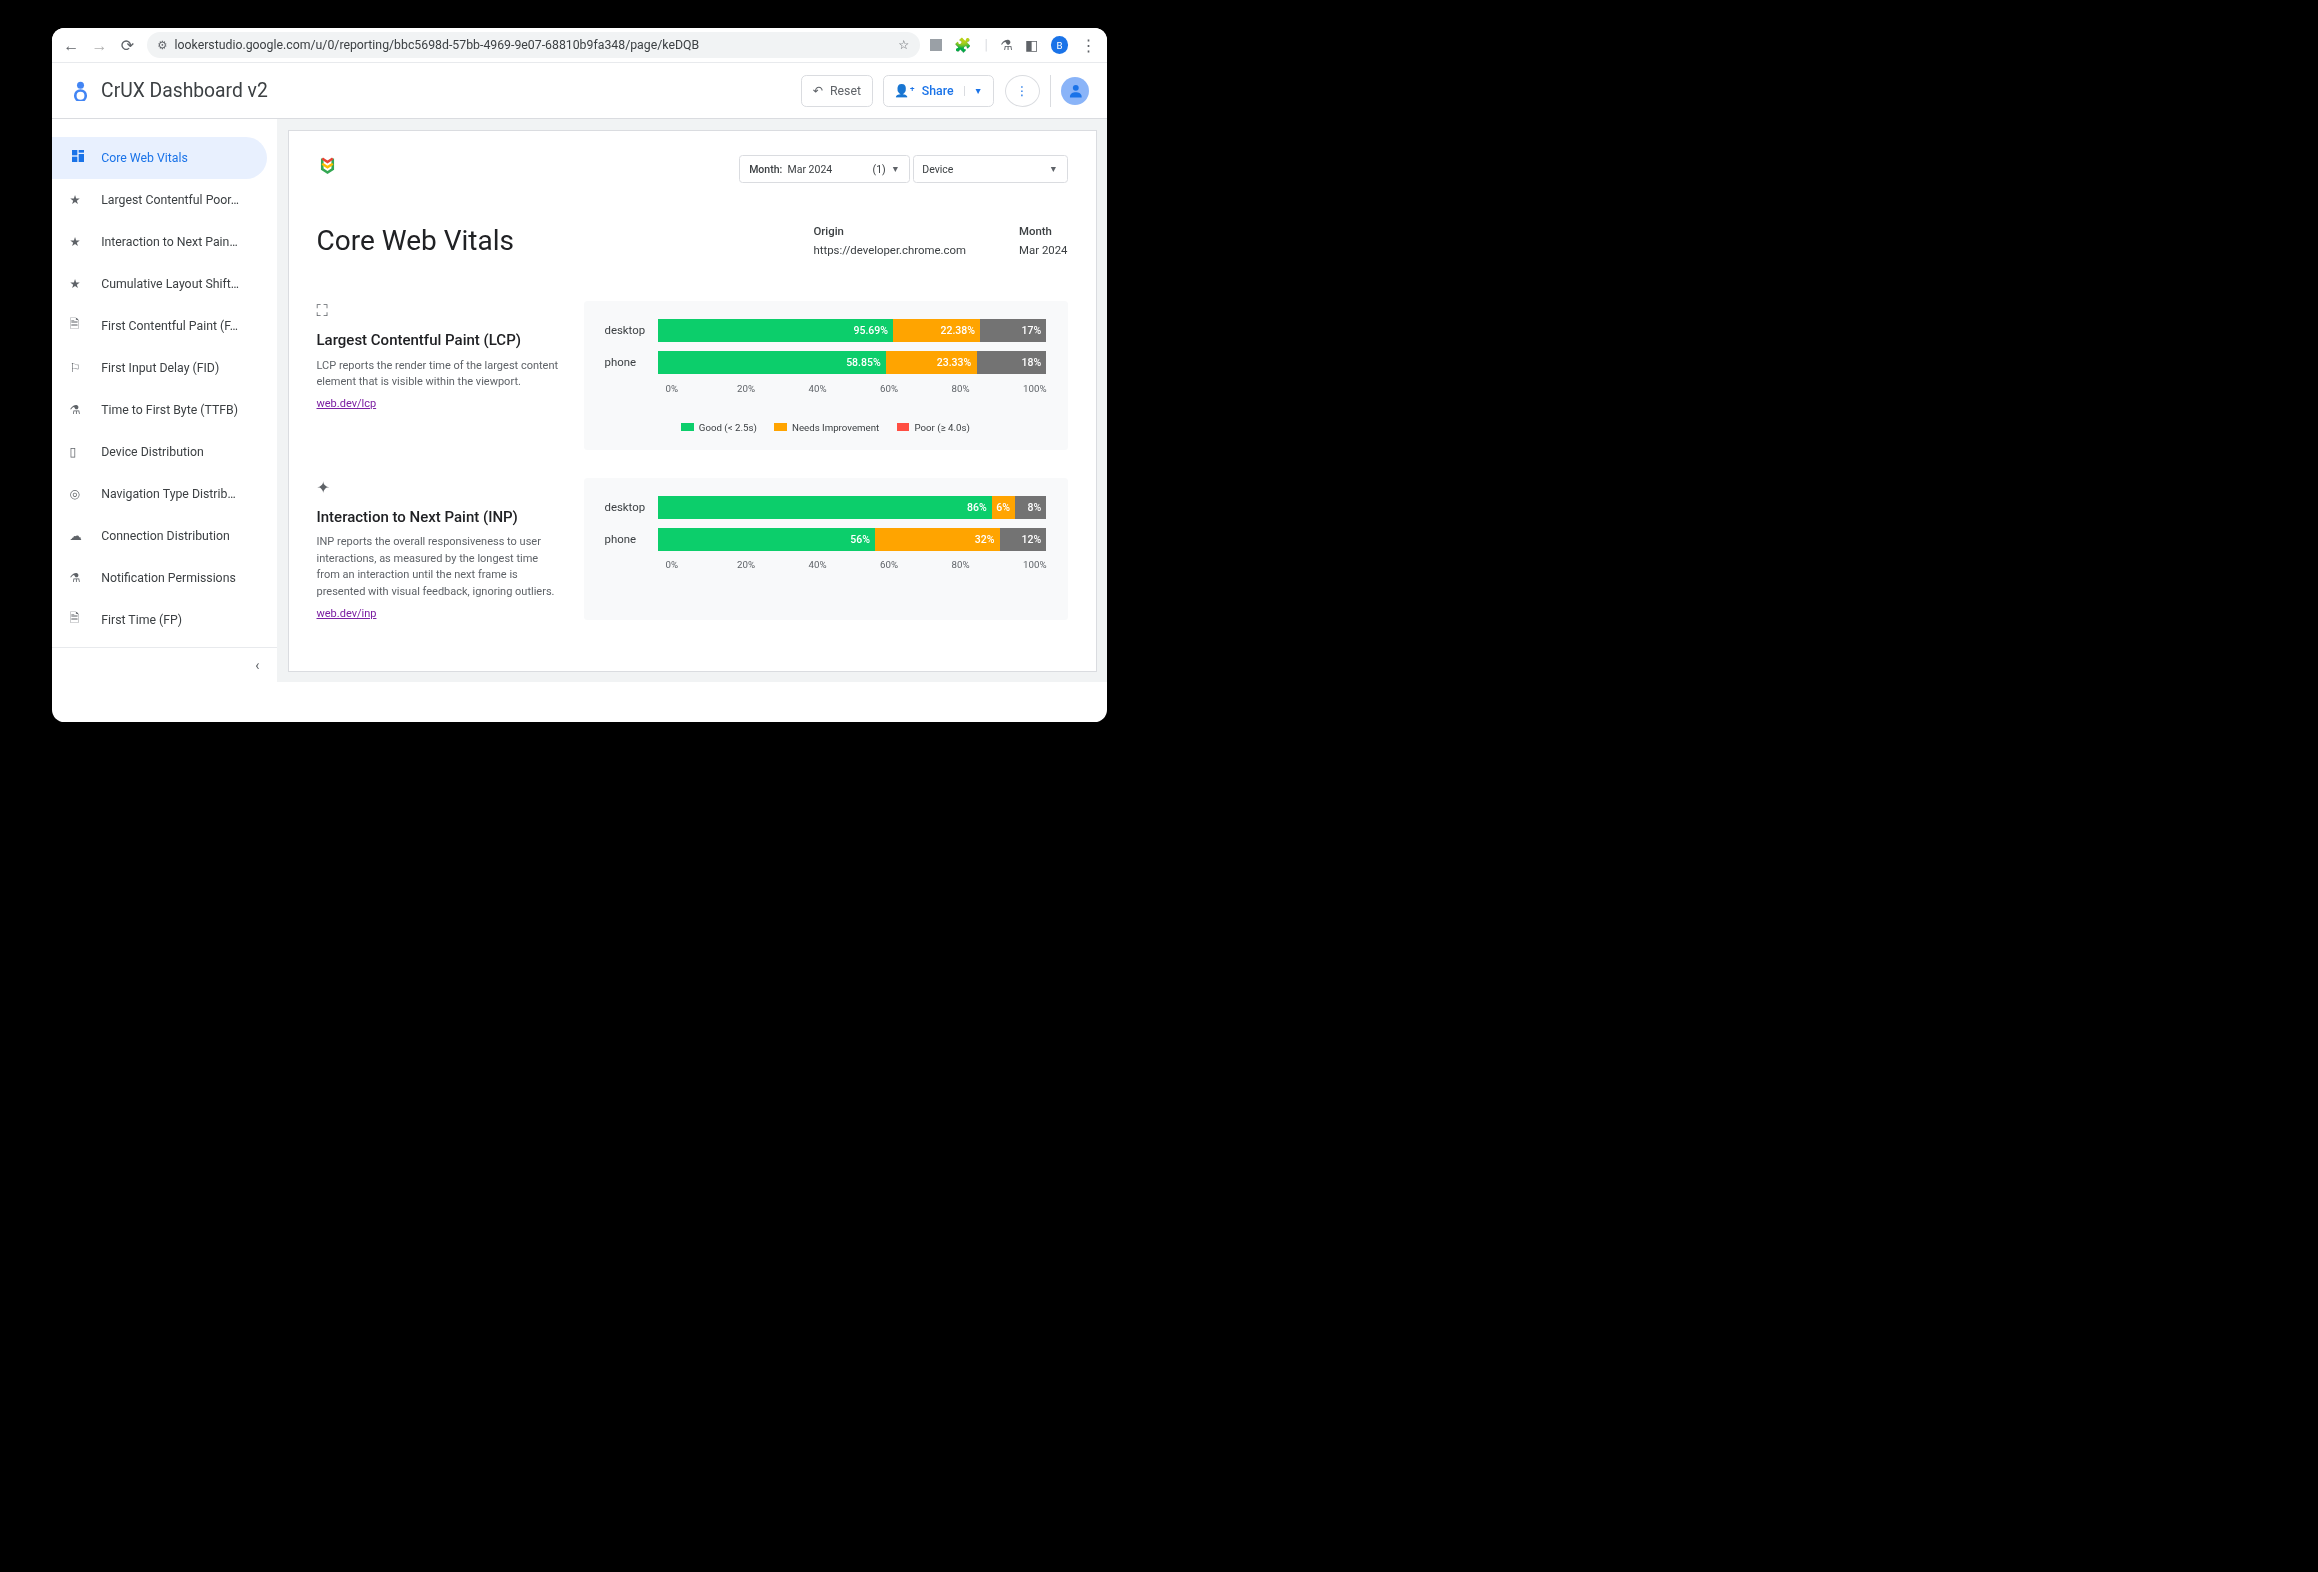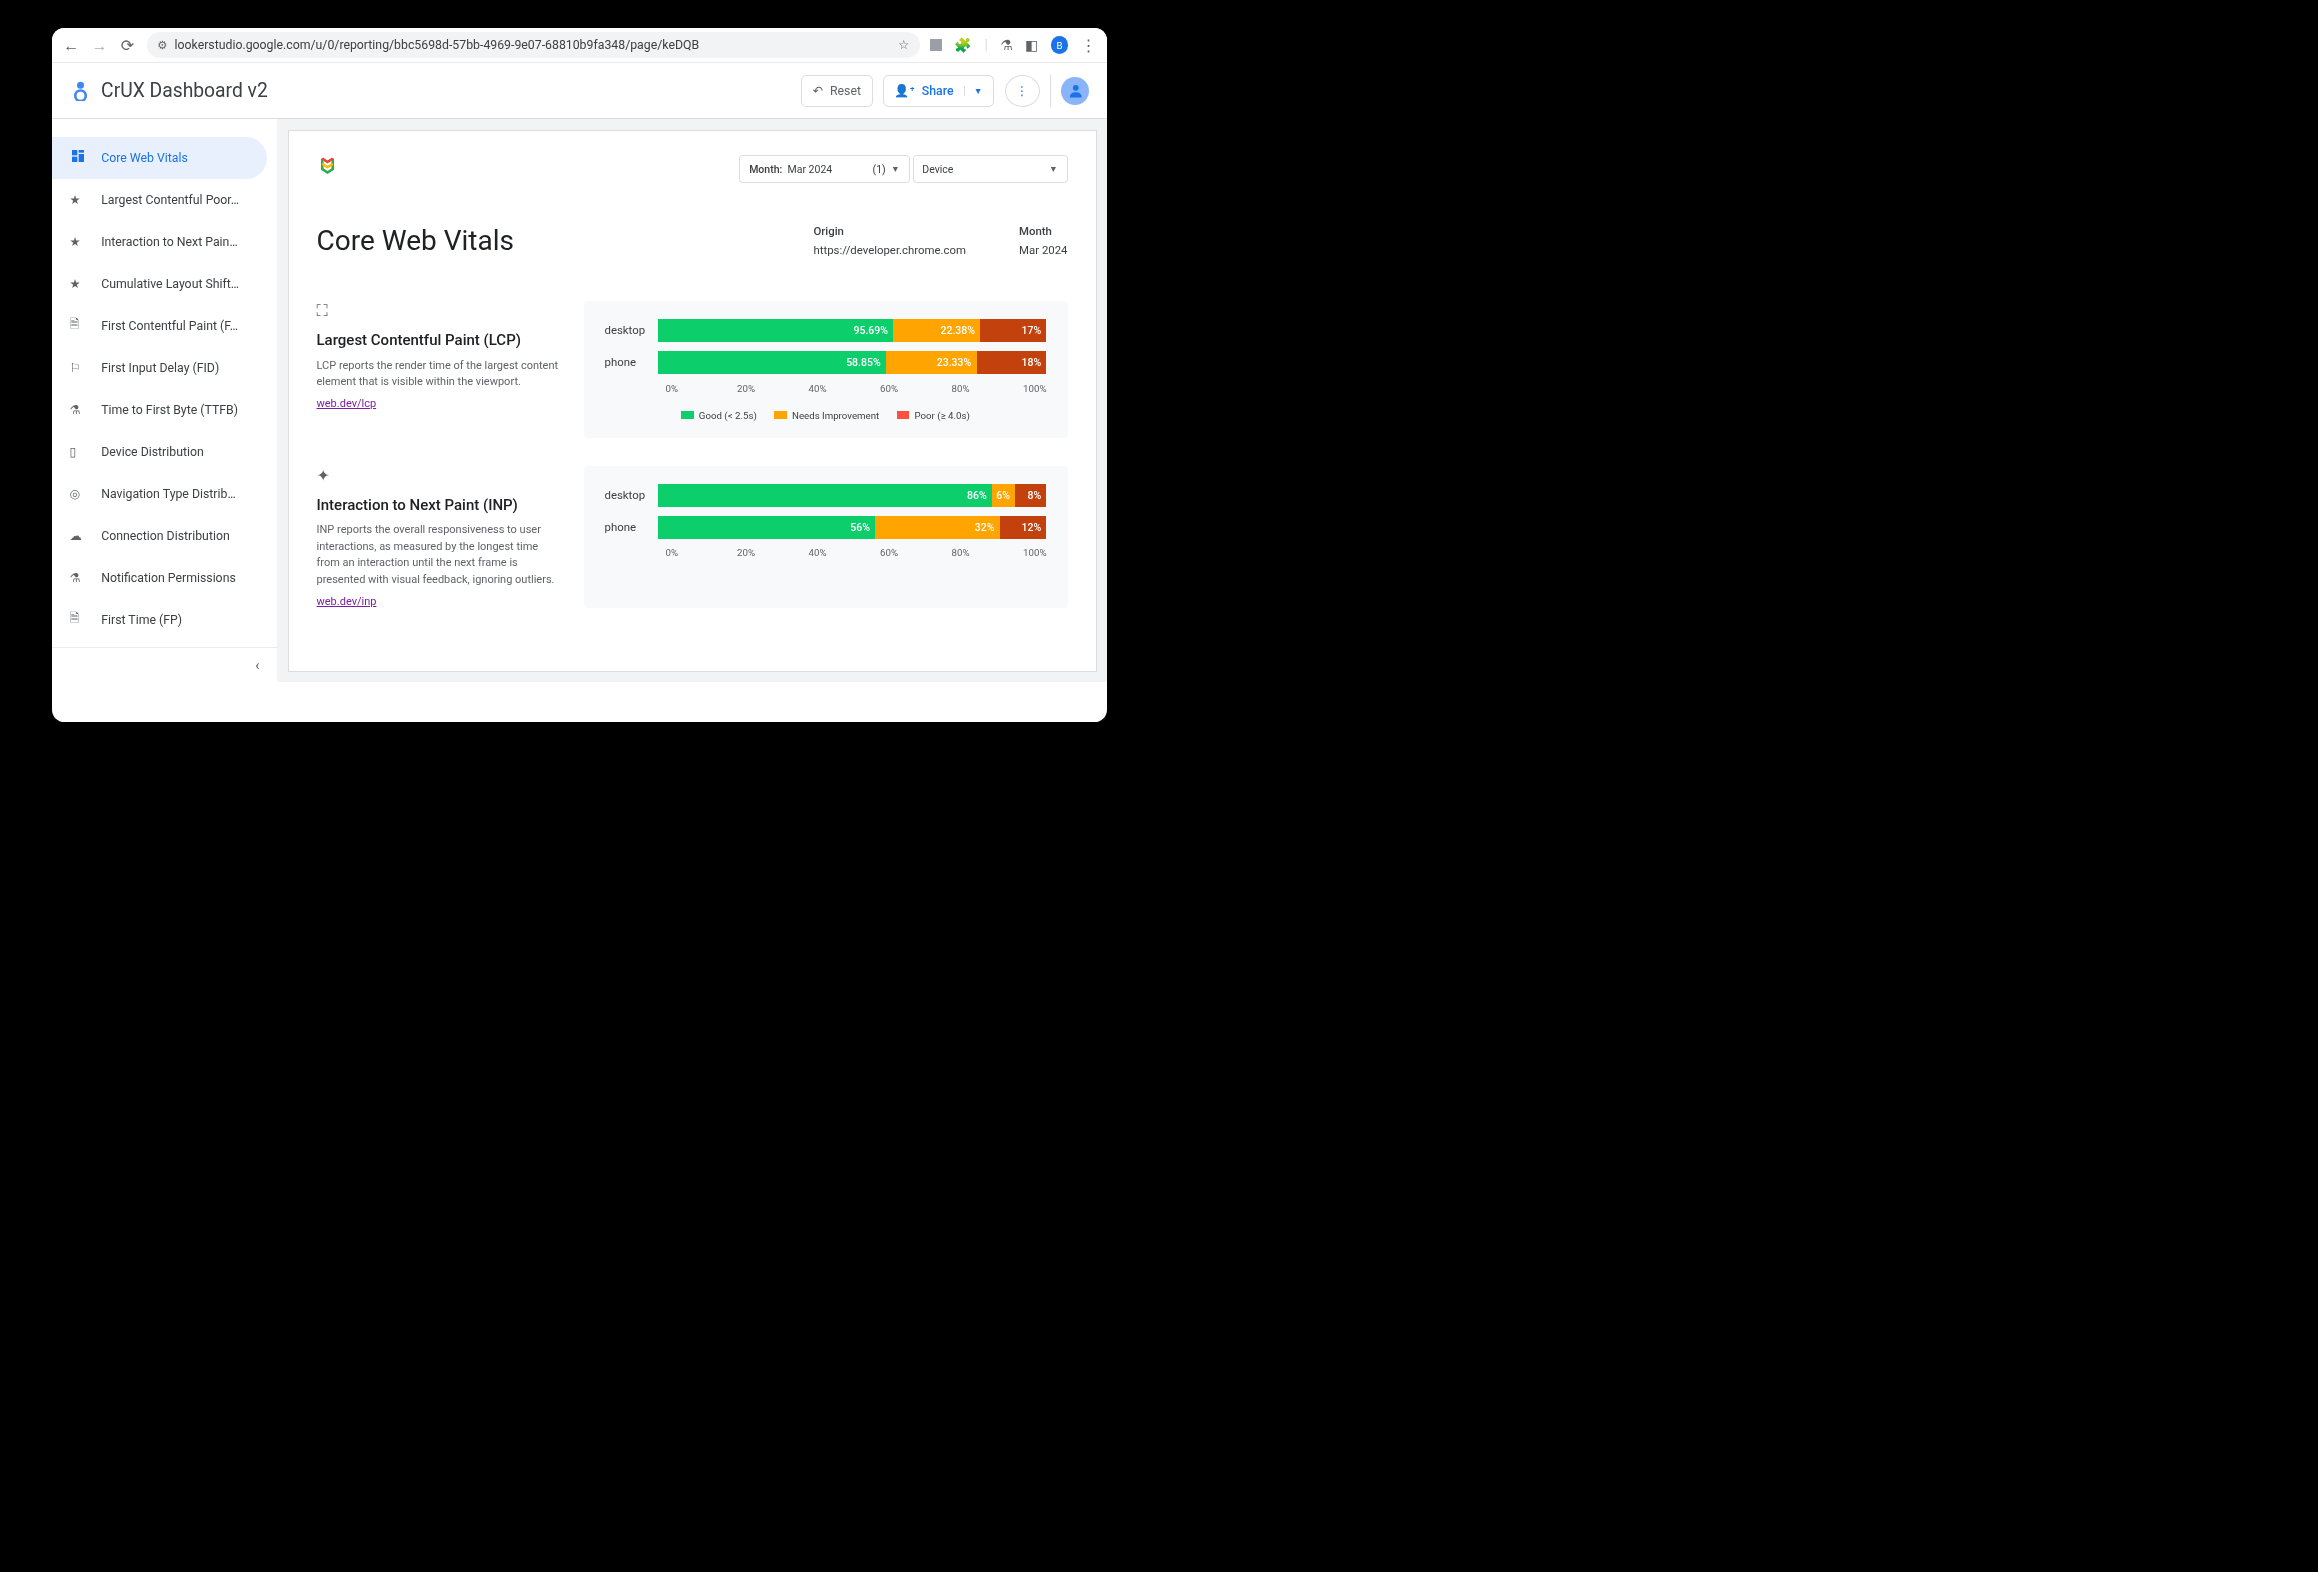--- a/index.html
+++ b/index.html
@@ -59,25 +59,25 @@
   .metric-info { width:246px;}
   .metric-info .mico { color:#5f6368; font-size:16px; margin-bottom:10.5px;}
   .metric-info h3 { font-size:15px; font-weight:500; color:#202124; margin-bottom:8.8px;}
   .metric-info p { font-size:11px; color:#5f6368; line-height:1.5; margin-bottom:3.5px;}
   .metric-info a { font-size:11px; color:#7b1fa2; text-decoration:underline;}
   .chart-card { flex:1; background:#f8f9fa; border-radius:3.5px; padding:17.6px 21px;}
   .bar-row { display:flex; align-items:center; margin-bottom:8.8px;}
   .bar-label { width:53px; text-align:right; font-size:11.4px; color:#3c4043; padding-right:22px;}
   .bar-track { flex:1; height:23px; display:flex; position:relative;}
   .seg { display:flex; align-items:center; justify-content:flex-end; padding-right:5.3px; color:#fff; font-size:10.5px; font-weight:500;}
-  .seg.g{background:#0cce6b;} .seg.y{background:#ffa400;} .seg.r{background:#c2410c;padding-left:16px;}
+  .seg.g{background:#0cce6b;} .seg.y{background:#ffa400;} .seg.r{background:#737373;padding-left:16px;}
   .axis { display:flex; margin-left:61px; font-size:9.7px; color:#5f6368; margin-top:3.5px;}
   .axis span { flex:1; }
   .axis span:last-child { text-align:right; flex:0;}
-  .legend { display:flex; justify-content:center; gap:17.6px; font-size:9.7px; color:#3c4043; margin-top:16px;}
+  .legend { display:flex; justify-content:center; gap:17.6px; font-size:9.7px; color:#3c4043; margin-top:28px;}
   .legend .li { display:flex; align-items:center; gap:5.3px;}
   .legend .sw { width:12.3px; height:8.8px;}
   .sw.g{background:#0cce6b;} .sw.y{background:#ffa400;} .sw.r{background:#ff4e42;}
 </style>
 </head>
 <body>
 
 <div class="window">
 
 

